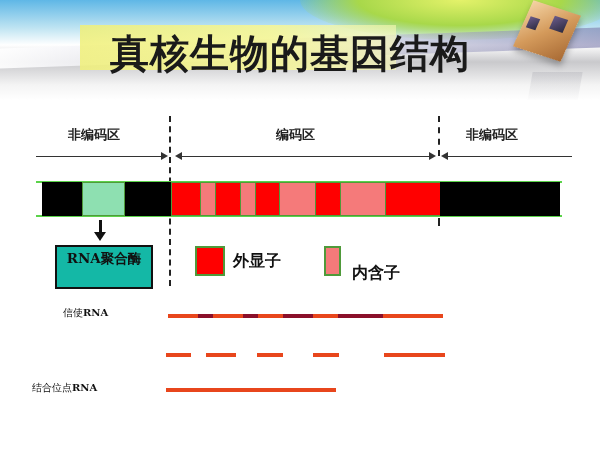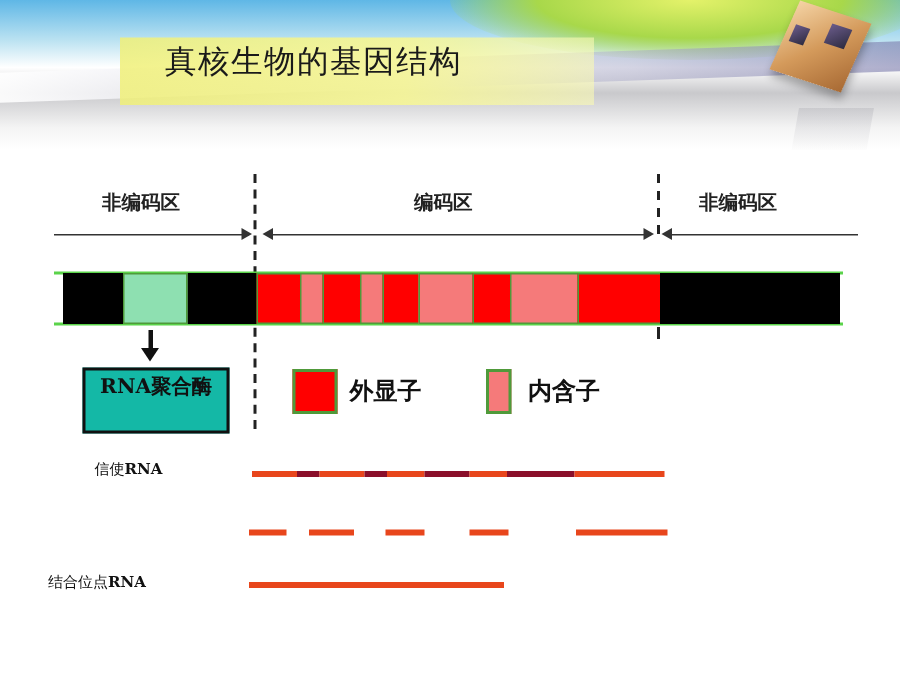--- a/index.html
+++ b/index.html
@@ -5,21 +5,21 @@
   html,body{margin:0;padding:0;}
   body{width:600px;height:450px;position:relative;overflow:hidden;background:#ffffff;font-family:"DejaVu Sans",sans-serif;}
   .header{position:absolute;left:0;top:0;width:600px;height:100px;overflow:hidden;
     background:linear-gradient(180deg,#5fb7e6 0%,#bfe4f2 28%,#ffffff 45%,#c9c9cc 62%,#f4f4f4 85%,#ffffff 100%);}
   .header .glow{position:absolute;left:300px;top:-40px;width:320px;height:80px;border-radius:50%;
     background:radial-gradient(ellipse at center,#e4f26a 0%,#a8d84a 45%,rgba(120,200,60,0) 75%);}
   .header .sheen{position:absolute;left:0;top:38px;width:600px;height:20px;
     background:linear-gradient(90deg,rgba(255,255,255,0.9),rgba(170,170,200,0.5) 70%,rgba(120,120,170,0.6));transform:skewY(-2deg);}
   .title-band{position:absolute;left:80px;top:25px;width:316px;height:45px;
     background:linear-gradient(90deg,rgba(240,240,120,0.85),rgba(246,246,150,0.9) 60%,rgba(250,250,180,0.6));}
-  .title{position:absolute;left:110px;top:27px;font-size:21px;font-weight:normal;color:#1a1a1a;letter-spacing:1px;white-space:nowrap;}
+  .title{position:absolute;left:110px;top:27px;font-size:39px;font-weight:bold;color:#1a1a1a;letter-spacing:1px;white-space:nowrap;}
   .cube{position:absolute;left:522px;top:6px;width:50px;height:50px;transform:rotate(18deg) skewX(-6deg);
     background:linear-gradient(135deg,#f4d3a4,#d49a5b 50%,#a86a34);box-shadow:2px 4px 6px rgba(0,0,0,0.3);}
   .cube .photo{position:absolute;background:linear-gradient(135deg,#6a5b8a,#2d2b40);}
   .cube-reflect{position:absolute;left:530px;top:72px;width:50px;height:30px;
     background:linear-gradient(180deg,rgba(150,150,160,0.25),rgba(255,255,255,0));transform:skewX(-10deg);}
 
   .region-label{position:absolute;top:126px;font-size:13px;font-weight:bold;color:#222;white-space:nowrap;}
   .arrow-line{position:absolute;top:156px;height:1px;background:#333;}
   .arrowhead-r{position:absolute;top:152px;width:0;height:0;border-top:4px solid transparent;border-bottom:4px solid transparent;border-left:7px solid #333;}
   .arrowhead-l{position:absolute;top:152px;width:0;height:0;border-top:4px solid transparent;border-bottom:4px solid transparent;border-right:7px solid #333;}
@@ -88,21 +88,21 @@
 
 <div class="down-arrow-shaft"></div>
 <div class="down-arrow-head"></div>
 <div class="promoter-box">
   <div>RNA聚合酶</div>
 </div>
 
 <div class="legend-swatch" style="left:195px;width:30px;background:#ff0000;"></div>
 <div class="legend-label" style="left:233px;">外显子</div>
 <div class="legend-swatch" style="left:324px;width:17px;background:#f57a7a;"></div>
-<div class="legend-label" style="left:352px;">内含子</div>
+<div class="legend-label" style="left:352px;margin-top:12px;">内含子</div>
 
 <div class="row-label" style="left:63px;top:306px;"><span>信使</span><b>RNA</b></div>
 <div class="rna" style="left:168px;top:314px;width:30px;background:#e8461c;"></div>
 <div class="rna" style="left:198px;top:314px;width:15px;background:#8a0f2a;"></div>
 <div class="rna" style="left:213px;top:314px;width:30px;background:#e8461c;"></div>
 <div class="rna" style="left:243px;top:314px;width:15px;background:#8a0f2a;"></div>
 <div class="rna" style="left:258px;top:314px;width:25px;background:#e8461c;"></div>
 <div class="rna" style="left:283px;top:314px;width:30px;background:#8a0f2a;"></div>
 <div class="rna" style="left:313px;top:314px;width:25px;background:#e8461c;"></div>
 <div class="rna" style="left:338px;top:314px;width:45px;background:#8a0f2a;"></div>

